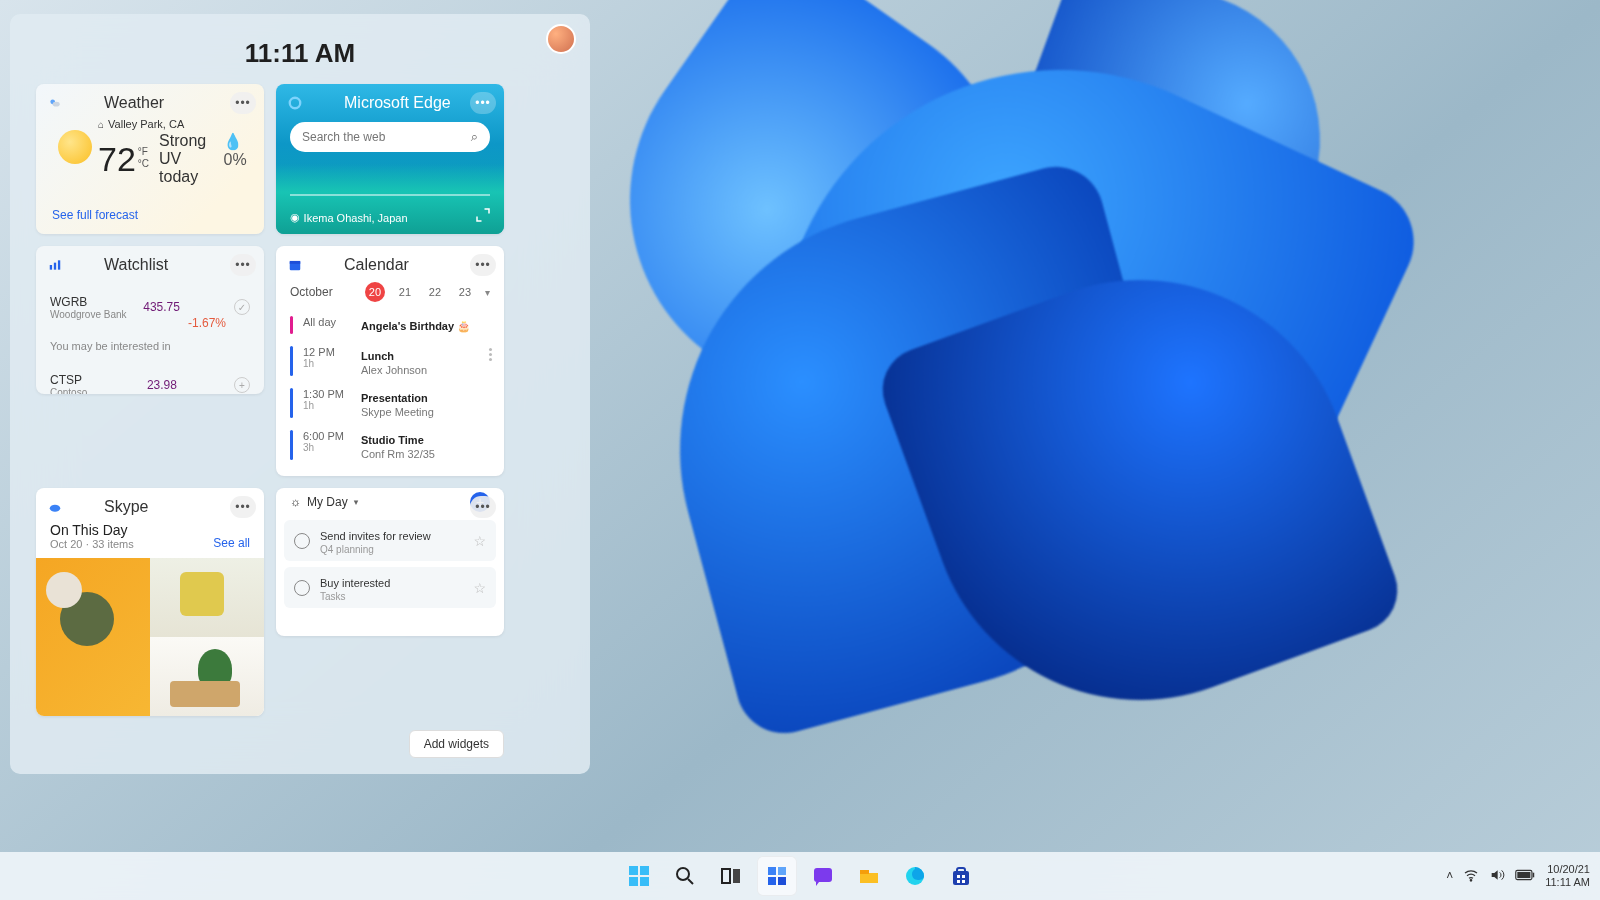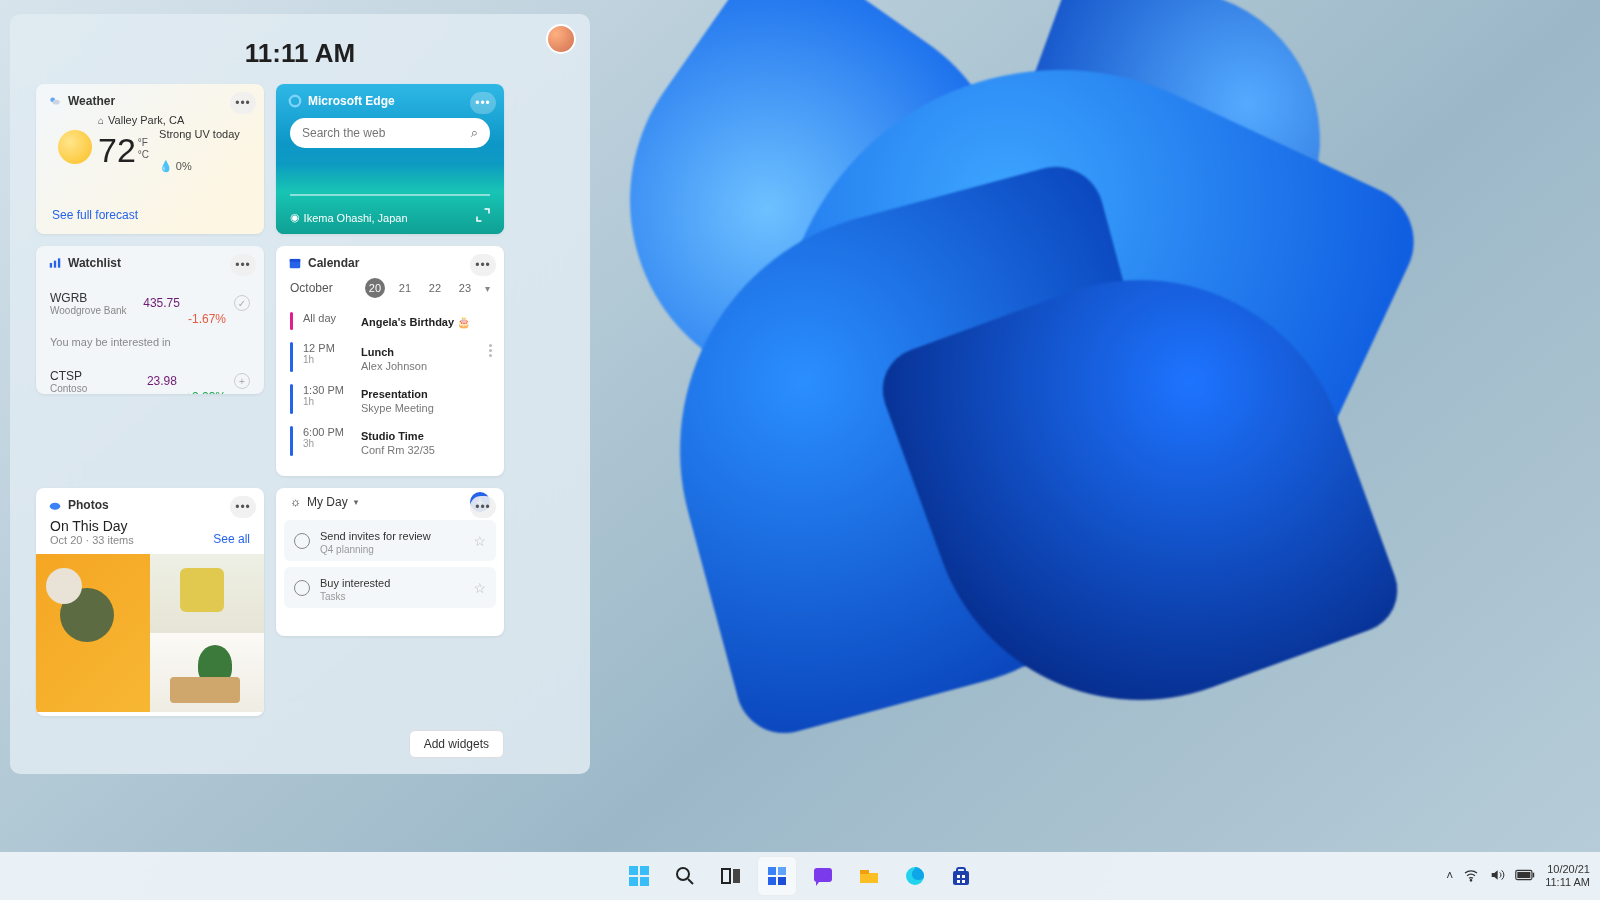--- a/index.html
+++ b/index.html
@@ -19,33 +19,33 @@
   
   .widgets-panel { position: absolute; left: 10px; top: 14px; width: 580px; height: 760px; background: rgba(225,235,242,0.85); backdrop-filter: blur(30px); border-radius: 10px; padding: 14px 26px 0 26px; z-index: 10; overflow: hidden;}
   .panel-header { display:flex; justify-content:center; align-items:center; position:relative; height:50px;}
   .panel-time { font-size: 26px; font-weight: 600; color:#1f1f1f;}
   .avatar { position:absolute; right:-12px; top:-4px; width:30px; height:30px; border-radius:50%; background: radial-gradient(circle at 30% 30%, #ffb080, #d07050); border:2px solid #fff;}
 
   .grid { display:grid; grid-template-columns: 228px 228px; gap: 12px; margin-top:6px;}
 
   .card { background:#fff; border-radius:8px; box-shadow: 0 1px 3px rgba(0,0,0,0.08); position:relative; overflow:hidden;}
   .card-head { display:flex; align-items:center; padding:10px 12px 6px 12px; gap:6px;}
-  .card-title { font-size:12px; font-weight:700; color:#333;}
+  .card-title { font-size:16px; font-weight:400; color:#333;margin-left:36px;}
   .card-icon { width:14px; height:14px; display:inline-flex; align-items:center; justify-content:center; color:#3b82f6;}
   .more-btn { position:absolute; top:8px; right:8px; width:26px; height:22px; border-radius:12px; background:rgba(240,240,240,0.9); display:flex; align-items:center; justify-content:center; font-size:12px; color:#555; cursor:pointer; letter-spacing:1px;}
 
   
   .weather-card { height:150px; background: linear-gradient(135deg,#f2f7fb 0%,#fdf6e3 80%);}
   .weather-body{ padding:0 16px 8px 62px; }
   .weather-loc { font-size:11px; color:#333; display:flex; align-items:center; gap:4px;}
   .weather-row { display:flex; align-items:center; gap:10px; margin-top:2px;}
   .sun { position:absolute; left:22px; top:46px; width:34px; height:34px; border-radius:50%; background: radial-gradient(circle at 35% 35%, #ffe58a, #fbbf24);}
   .temp { font-size:34px; font-weight:300; color:#222; display:flex;}
   .temp-unit { font-size:10px; line-height:12px; margin-left:2px; margin-top:6px; color:#555;}
-  .weather-col{ display:flex; flex-direction:column; font-size:11px; gap:20px;}
+  .weather-col{ display:flex; flex-direction:row; font-size:16px; gap:4px;}
   .uv { color:#333;}
   .precip { color:#555;}
   .forecast-link { position:absolute; left:16px; bottom:12px; font-size:12px; color:#2563eb;}
 
   
   .edge-card { height:150px; background: linear-gradient(180deg, #2fb8e6 0%, #0d97c7 40%, #0aa5b0 100%); color:#fff;}
   .edge-card .card-title{color:#fff;}
   .edge-card .more-btn{background:rgba(255,255,255,0.25); color:#fff;}
   .edge-search { margin:4px 14px 0 14px; background:#fff; border-radius:18px; height:30px; display:flex; align-items:center; padding:0 12px; gap:8px;}
   .edge-search input{ border:none; outline:none; flex:1; font-size:12px; color:#666; background:transparent;}
@@ -83,21 +83,21 @@
   .ph-c{ background:linear-gradient(180deg,#fbfaf6 0%,#efece3 100%); position:relative;}
   .ph-c::before{content:"";position:absolute;left:48px;top:12px;width:34px;height:40px;border-radius:50% 50% 40% 40%;background:#3c7a3c;}
   .ph-c::after{content:"";position:absolute;left:20px;top:44px;width:70px;height:26px;border-radius:4px;background:#cfa66b;}
 
   
   .cal-card{ height:230px;}
   .cal-top{display:flex;align-items:center;gap:8px;padding:2px 14px 8px 14px;font-size:12px;color:#555;}
   .cal-month{flex:0 0 auto;}
   .cal-days{display:flex;gap:10px;align-items:center;margin-left:auto;}
   .cal-day{width:20px;height:20px;display:flex;align-items:center;justify-content:center;font-size:11px;border-radius:10px;color:#666;}
-  .cal-day.cur{background:#737373;color:#fff;margin-left:15px;}
+  .cal-day.cur{background:#ef4444;color:#fff;margin-left:15px;}
   .cal-chev{color:#888;font-size:10px;}
   .cal-list{padding:0 8px;}
   .cal-ev{display:flex;gap:10px;padding:6px 6px;position:relative;}
   .cal-bar{width:3px;border-radius:2px;}
   .cal-when{width:48px;font-size:11px;color:#666;}
   .cal-dur{font-size:10px;color:#999;display:block;}
   .cal-what{font-size:11px;color:#222;font-weight:600;}
   .cal-sub{font-size:11px;color:#777;display:block;font-weight:400;}
   .cal-dots{position:absolute;right:4px;top:8px;display:flex;flex-direction:column;gap:2px;}
   .cal-dots span{width:3px;height:3px;border-radius:50%;background:#bbb;}
@@ -298,21 +298,21 @@
         </div>
     </div>
 
     <div class="card photos-card">
       <div class="card-head">
         <span class="card-icon">
           <svg viewBox="0 0 24 24" fill="#3b82f6">
               <ellipse cx="12" cy="14" rx="9" ry="6"></ellipse>
             </svg>
         </span>
-        <span class="card-title">Photos</span>
+        <span class="card-title">Skype</span>
       </div>
       <div class="more-btn">•••</div>
       <div class="ph-sub">
         <div>
           <div class="ph-title">On This Day</div>
           <div class="ph-meta">Oct 20 · 33 items</div>
         </div>
         <div class="ph-link">See all</div>
       </div>
       <div class="ph-grid">

